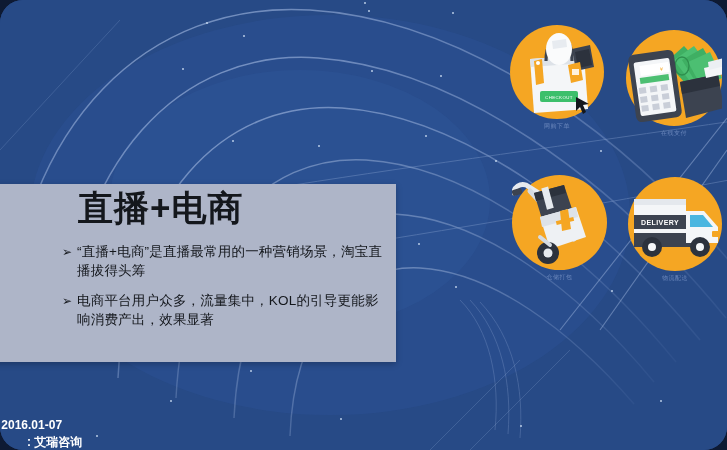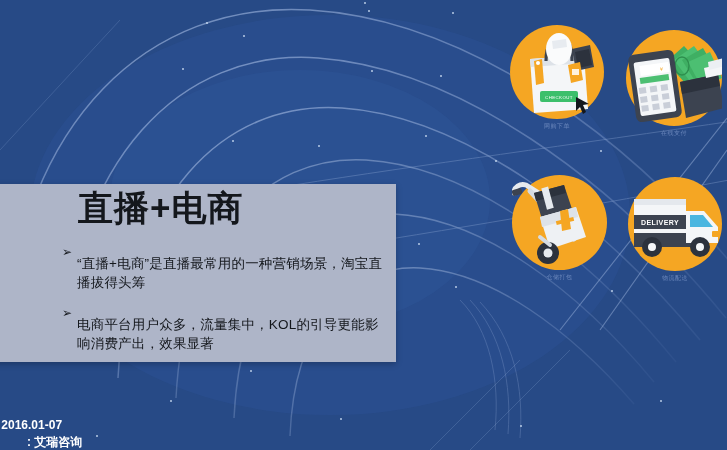--- a/index.html
+++ b/index.html
@@ -1,19 +1,20 @@
 <!DOCTYPE html>
 <html><head>
 <meta charset="utf-8">
 <style>
   html,body{margin:0;padding:0;background:#0e1a33;}
   #slide{
     position:relative;width:727px;height:450px;overflow:hidden;
     background:#274a86;
     font-family:"Liberation Sans","DejaVu Sans",sans-serif;
+    border-radius:23px;
   }
   
   .bg-layer{position:absolute;inset:0;overflow:hidden;}
   .bg-svg{position:absolute;left:0;top:0;width:727px;height:450px;}
   .star{position:absolute;background:#cfe0f5;border-radius:50%;opacity:.85;}
 
   
   #panel{
     position:absolute;left:-10px;top:184px;width:406px;height:178px;
     background:#aeb5c8;
@@ -26,21 +27,20 @@
   }
   .bullets{position:absolute;left:72px;top:58px;width:325px;}
   .bullet{display:flex;align-items:flex-start;margin-bottom:11px;}
   .bullet-icon{
     flex:0 0 auto;width:15px;font-size:12px;line-height:18px;color:#14171c;
     transform:translateY(1px);
   }
   .bullet-text{
     font-size:13.5px;line-height:19px;color:#14171c;font-weight:500;
     letter-spacing:.2px;
-    margin-top:12px;
   }
 
   
   #deco-L{position:absolute;left:-26px;top:196px;width:70px;height:146px;}
   #deco-L .stem{
     position:absolute;left:0;top:0;width:36px;height:146px;background:#f5cc2e;
     border-radius:2px 6px 0 0;
   }
   #deco-L .foot{
     position:absolute;left:0;bottom:0;width:62px;height:36px;background:#f5cc2e;

